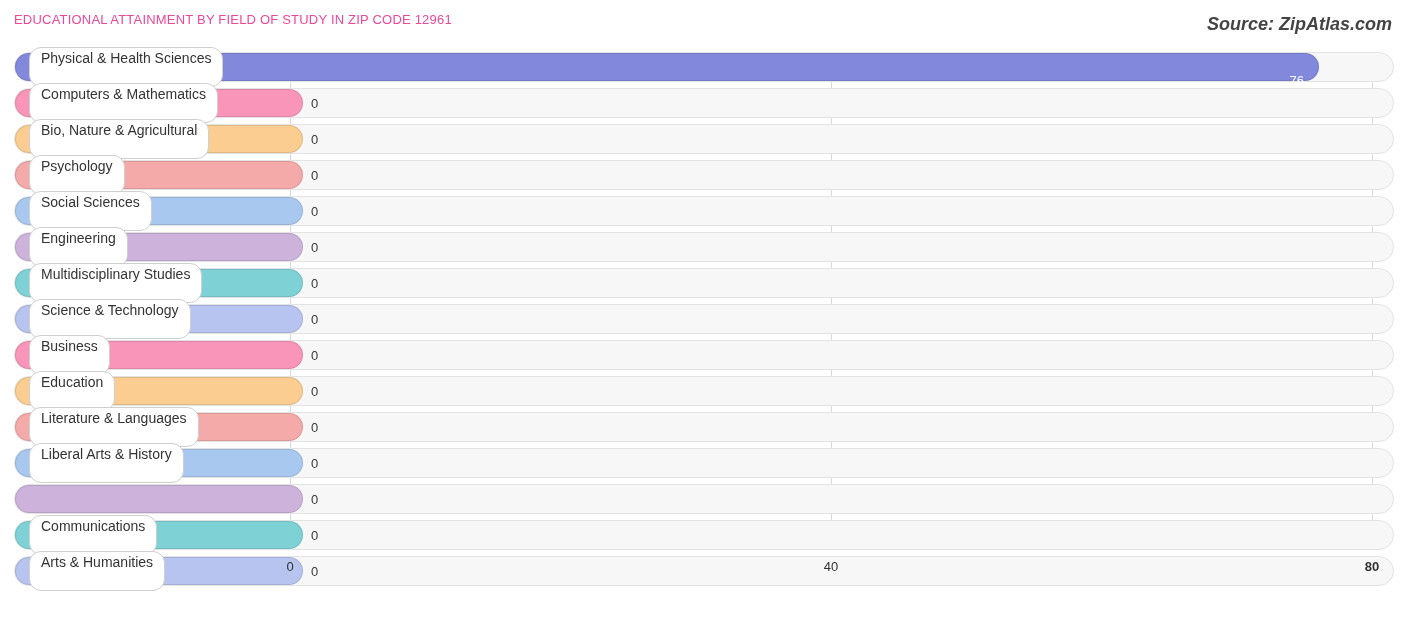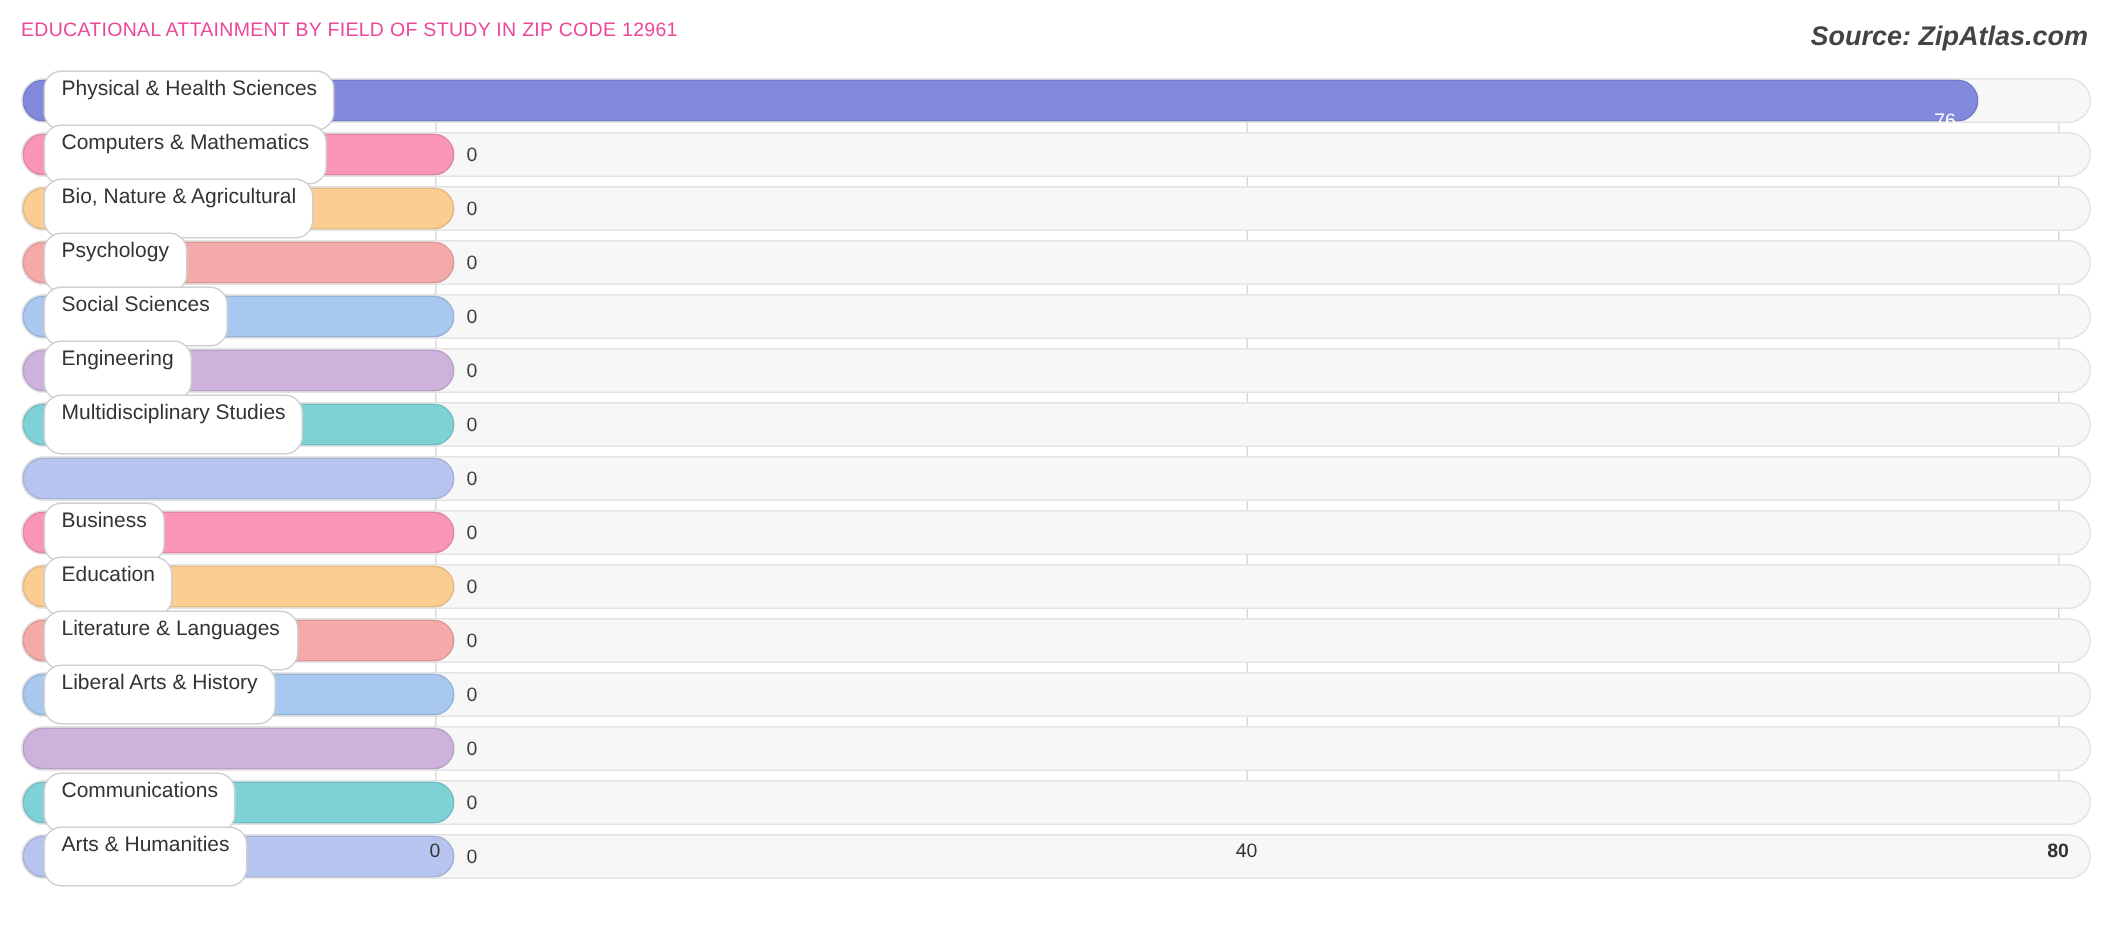--- a/index.html
+++ b/index.html
@@ -166,20 +166,21 @@
         <div class="label-pill">Engineering</div>
         <div class="bar-value-out" style="left: 296px;">0</div>
       </div>
       <div class="row">
         <div class="bar" style="width: 288px; background: rgb(126, 210, 214);"></div>
         <div class="label-pill">Multidisciplinary Studies</div>
         <div class="bar-value-out" style="left: 296px;">0</div>
       </div>
       <div class="row">
         <div class="bar" style="width: 288px; background: rgb(183, 196, 239);"></div>
+        <div class="label-pill">Science &amp; Technology</div>
         <div class="bar-value-out" style="left: 296px;">0</div>
       </div>
       <div class="row">
         <div class="bar" style="width: 288px; background: rgb(249, 149, 185);"></div>
         <div class="label-pill">Business</div>
         <div class="bar-value-out" style="left: 296px;">0</div>
       </div>
       <div class="row">
         <div class="bar" style="width: 288px; background: rgb(251, 205, 145);"></div>
         <div class="label-pill">Education</div>

